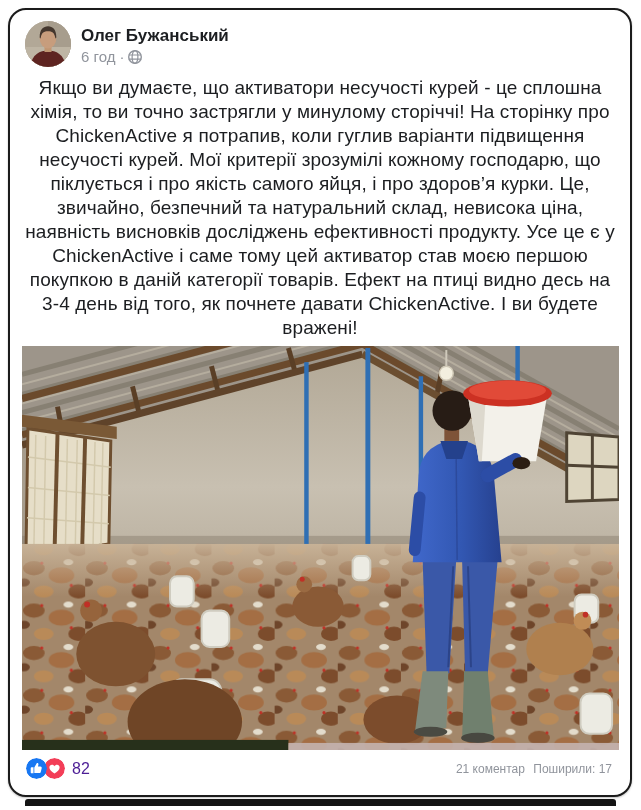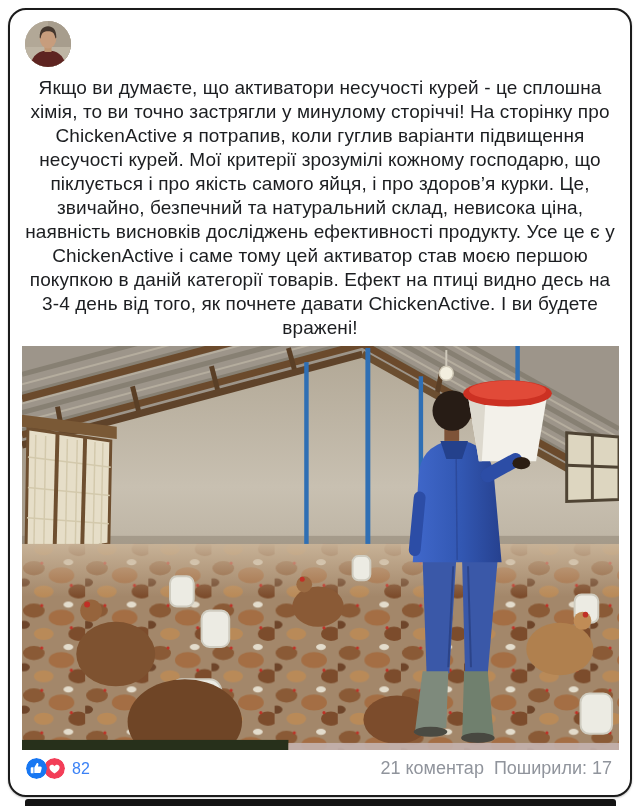--- a/index.html
+++ b/index.html
@@ -35,22 +35,22 @@
     background:#b9af9f; }
   .photo svg { display:block; width:100%; height:100%; }
 
   
   .ftr { display:flex; align-items:center; justify-content:space-between;
     padding:8px 6px 0 4px; }
   .rx { display:flex; align-items:center; }
   .rx-icon { width:21px; height:21px; border-radius:50%; display:block; }
   .rx-like { position:relative; z-index:2; }
   .rx-love { margin-left:-3px; position:relative; z-index:1; }
-  .rx-count { margin-left:7px; font-size:16px; color:#3b82f6; cursor:pointer; }
-  .stats { font-size:18px; color:var(--text_secondary,#90949c); cursor:pointer; }
+  .rx-count { margin-left:7px; font-size:16px; color:#4c1d95; cursor:pointer; }
+  .stats { font-size:12px; color:var(--text_secondary,#90949c); cursor:pointer; }
   .stats span + span { margin-left:5px; }
 
   
   .next-edge { position:absolute; left:25px; right:25px; bottom:4px; height:7px;
     background:#141414; border-radius:3px 3px 0 0; }
 </style>
 </head>
 <body>
 
 <div class="stage">
@@ -62,20 +62,33 @@
           <rect width="46" height="46" fill="#b2a897"></rect>
           <rect x="23" width="23" height="46" fill="#a79d8d"></rect>
           <rect y="26" width="46" height="20" fill="#beb5a4"></rect>
           <path d="M5,46 C7,33 15,29.5 23,29.5 C31,29.5 39,33 41,46 Z" fill="#5e2421"></path>
           <rect x="19.5" y="24" width="7" height="7" fill="#c09672"></rect>
           <ellipse cx="23" cy="17.5" rx="8.3" ry="10" fill="#c79d7d"></ellipse>
           <path d="M14.7,16 C14.7,8.5 18.3,5.2 23,5.2 C27.7,5.2 31.3,8.5 31.3,16 C31.3,17.5 30.6,18 30.2,16.5 C29.3,11.5 27,10.2 23,10.2 C19,10.2 16.7,11.5 15.8,16.5 C15.4,18 14.7,17.5 14.7,16 Z" fill="#44372e"></path>
         </svg>
       </div>
       <div class="hdr-meta">
+        <div class="author">Олег Бужанський</div>
+        <div class="subline">
+          <span>6 год</span>
+          <span>·</span>
+          <span class="globe">
+            <svg width="14" height="14" viewBox="0 0 14 14">
+              <circle cx="7" cy="7" r="6.3" fill="none" stroke="#90949c" stroke-width="1.4"></circle>
+              <ellipse cx="7" cy="7" rx="2.9" ry="6.3" fill="none" stroke="#90949c" stroke-width="1.2"></ellipse>
+              <line x1="0.8" y1="5" x2="13.2" y2="5" stroke="#90949c" stroke-width="1.2"></line>
+              <line x1="0.8" y1="9.2" x2="13.2" y2="9.2" stroke="#90949c" stroke-width="1.2"></line>
+            </svg>
+          </span>
+        </div>
       </div>
     </div>
 
     <div class="body-text">Якщо ви думаєте, що активатори несучості курей - це сплошна хімія, то ви точно застрягли у минулому сторіччі! На сторінку про ChickenActive я потрапив, коли гуглив варіанти підвищення несучості курей. Мої критерії зрозумілі кожному господарю, що піклується і про якість самого яйця, і про здоров’я курки. Це, звичайно, безпечний та натуральний склад, невисока ціна, наявність висновків досліджень ефективності продукту. Усе це є у ChickenActive і саме тому цей активатор став моєю першою покупкою в даній категорії товарів. Ефект на птиці видно десь на 3-4 день від того, як почнете давати ChickenActive. І ви будете вражені!</div>
 
     <div class="photo" role="img" aria-label="Чоловік у синьому комбінезоні з білим відром із червоною кришкою на плечі йде пташником серед багатьох коричневих курей">
       <svg viewBox="0 0 605 400" preserveAspectRatio="none">
         <defs>
           <linearGradient id="wall" x1="0" y1="0" x2="0" y2="1">
             <stop offset="0" stop-color="#b1a795"></stop>

